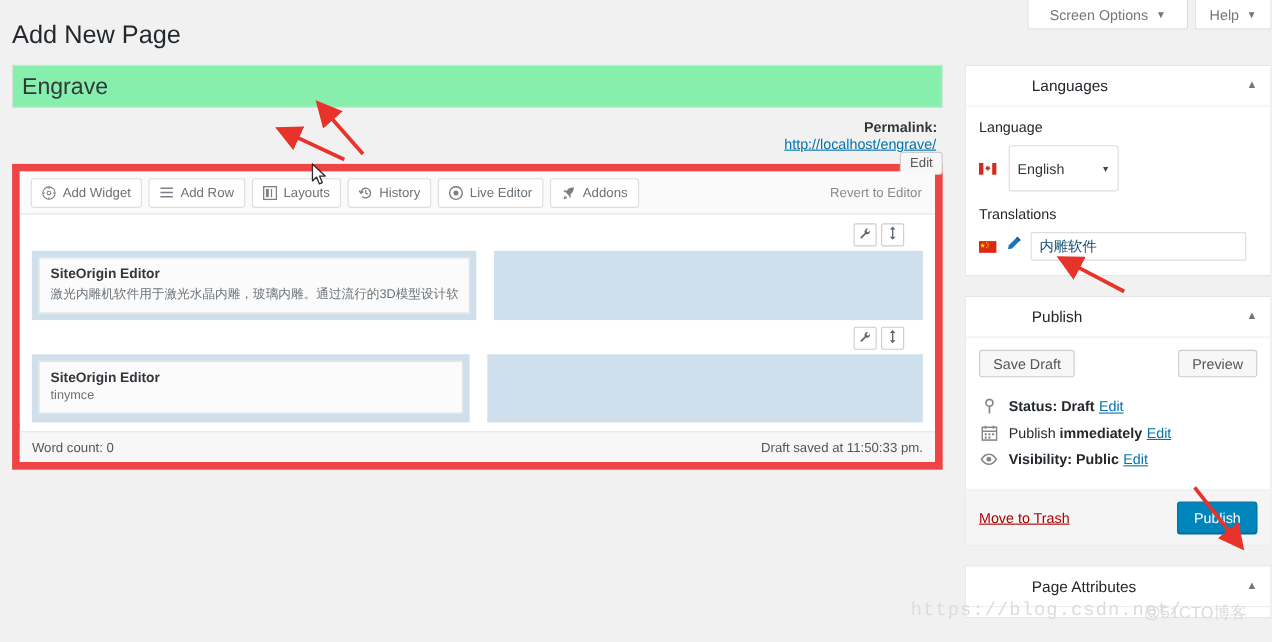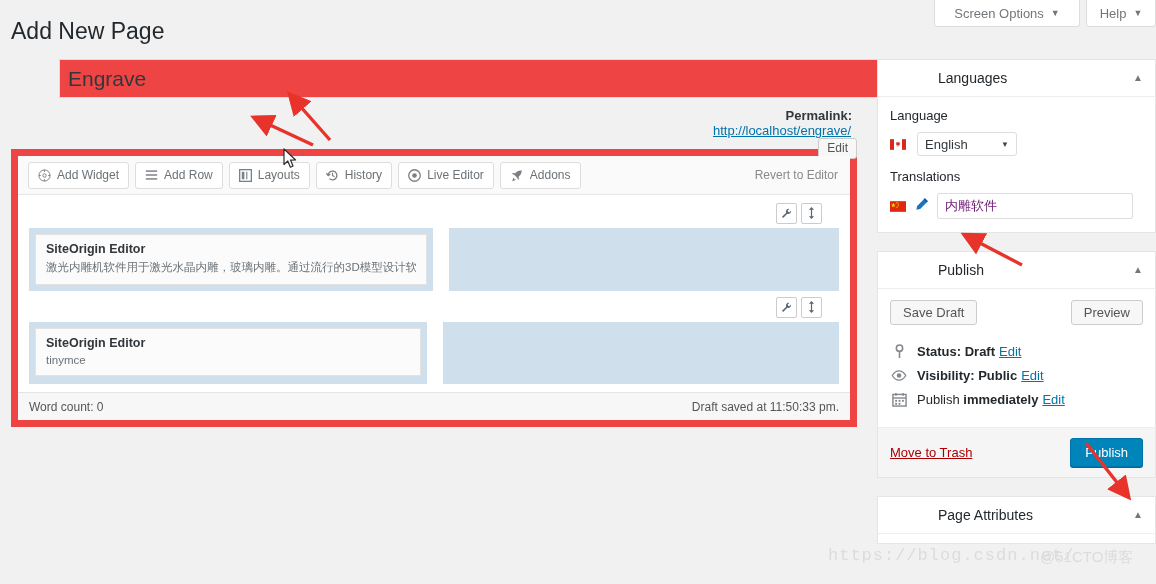--- a/index.html
+++ b/index.html
@@ -33,25 +33,24 @@
     position: absolute; left: 11px; top: 17px;
     font-size: 23px; font-weight: 400; color: #23282d;
     line-height: 29px;
   }
 
   
   .main-col { position: absolute; left: 11px; top: 59px; width: 846px; }
 
   .title-input {
     width: 846px; height: 39px; box-sizing: border-box;
-    background: #ef4444; border: 1px solid #ddd;
+    background: #86efac; border: 1px solid #ddd;
     font-size: 21px; color: #32373c; padding: 3px 8px;
     font-family: "Liberation Sans", sans-serif;
     outline: none;
-    margin-left: 48px;
   }
 
   .permalink-row {
     margin-top: 10px; height: 24px;
     display: flex; align-items: flex-end;
     font-size: 13px; color: #32373c; flex-direction: column;
   }
   .permalink-label { font-weight: 700; margin-right: 5px; }
   .permalink-url {
     color: #0073aa; text-decoration: underline; cursor: pointer;
@@ -139,32 +138,32 @@
     font-size: 10px; color: #72777c; cursor: pointer; line-height: 1;
   }
   .panel-body { padding: 11px 12px 13px 12px; }
 
   .field-label {
     font-size: 13px; color: #23282d; margin-bottom: 9px;
   }
   .lang-row { display: flex; align-items: center; gap: 11px; margin-bottom: 13px; }
   .flag { width: 16px; height: 11px; display: block; }
   .select-box {
-    width: 100px; height: 24px; background: #fff;
+    width: 100px; height: 42px; background: #fff;
     border: 1px solid #ddd; border-radius: 3px;
     display: flex; align-items: center; justify-content: space-between;
     padding: 0 7px; box-sizing: border-box;
     font-size: 13px; color: #32373c; cursor: pointer;
   }
   .select-caret { font-size: 8px; color: #444; }
   .trans-row { display: flex; align-items: center; gap: 8px; }
   .trans-input {
     width: 196px; height: 26px; box-sizing: border-box;
     background: #fff; border: 1px solid #ddd; border-radius: 2px;
-    font-size: 13px; color: #701a75; padding: 0 7px;
+    font-size: 13px; color: #0c4a6e; padding: 0 7px;
     font-family: "Liberation Sans", sans-serif; outline: none;
   }
 
   
   .pub-top { display: flex; justify-content: space-between; padding: 11px 12px 0 12px; gap: 32px; }
   .btn-secondary {
     background: #f7f7f7; border: 1px solid #ccc; border-radius: 3px;
     color: #555; font-size: 13px; padding: 4px 12px; cursor: pointer;
   }
   .pub-lines { padding: 10px 12px 11px 12px; }
@@ -452,48 +451,48 @@
                 <circle cx="7" cy="4.4" r="3.4" fill="none" stroke="#82878c" stroke-width="1.7"></circle>
                 <line x1="7" y1="7.8" x2="7" y2="15" stroke="#82878c" stroke-width="1.7"></line>
               </svg>
           </span>
           <span><b>Status:</b>
           <b>Draft</b><span class="inline-edit">Edit</span></span>
         </div>
 
         <div class="pub-line">
           <span class="ico">
-            <svg width="16" height="11" viewBox="0 0 18 12">
-                <path d="M9 .8C4.6.8 1.4 6 1.4 6S4.6 11.2 9 11.2 16.6 6 16.6 6 13.4.8 9 .8z" fill="none" stroke="#82878c" stroke-width="1.5"></path>
-                <circle cx="9" cy="6" r="2.5" fill="#82878c"></circle>
-              </svg>
-          </span>
-          <span><b>Visibility:</b>
-          <b>Public</b><span class="inline-edit">Edit</span></span>
-        </div>
-
-        <div class="pub-line">
-          <span class="ico">
             <svg width="15" height="15" viewBox="0 0 16 16">
                 <rect x="1" y="2.6" width="14" height="12.4" fill="none" stroke="#82878c" stroke-width="1.5"></rect>
                 <line x1="1" y1="6.4" x2="15" y2="6.4" stroke="#82878c" stroke-width="1.5"></line>
                 <line x1="4.2" y1="1" x2="4.2" y2="4" stroke="#82878c" stroke-width="1.6"></line>
                 <line x1="11.8" y1="1" x2="11.8" y2="4" stroke="#82878c" stroke-width="1.6"></line>
                 <g fill="#82878c">
                   <rect x="3.4" y="8.4" width="2" height="2"></rect>
                   <rect x="7" y="8.4" width="2" height="2"></rect>
                   <rect x="10.6" y="8.4" width="2" height="2"></rect>
                   <rect x="3.4" y="11.6" width="2" height="2"></rect>
                   <rect x="7" y="11.6" width="2" height="2"></rect>
                 </g>
               </svg>
           </span>
           <span><span class="lbl">Publish</span>
           <b>immediately</b><span class="inline-edit">Edit</span></span>
         </div>
+
+        <div class="pub-line">
+          <span class="ico">
+            <svg width="16" height="11" viewBox="0 0 18 12">
+                <path d="M9 .8C4.6.8 1.4 6 1.4 6S4.6 11.2 9 11.2 16.6 6 16.6 6 13.4.8 9 .8z" fill="none" stroke="#82878c" stroke-width="1.5"></path>
+                <circle cx="9" cy="6" r="2.5" fill="#82878c"></circle>
+              </svg>
+          </span>
+          <span><b>Visibility:</b>
+          <b>Public</b><span class="inline-edit">Edit</span></span>
+        </div>
       </div>
 
       <div class="pub-footer">
         <span class="trash-link">Move to Trash</span>
         <span class="btn-primary">Publish</span>
       </div>
     </div>
 
     <div class="panel panel-attrs">
       <div class="panel-head">

